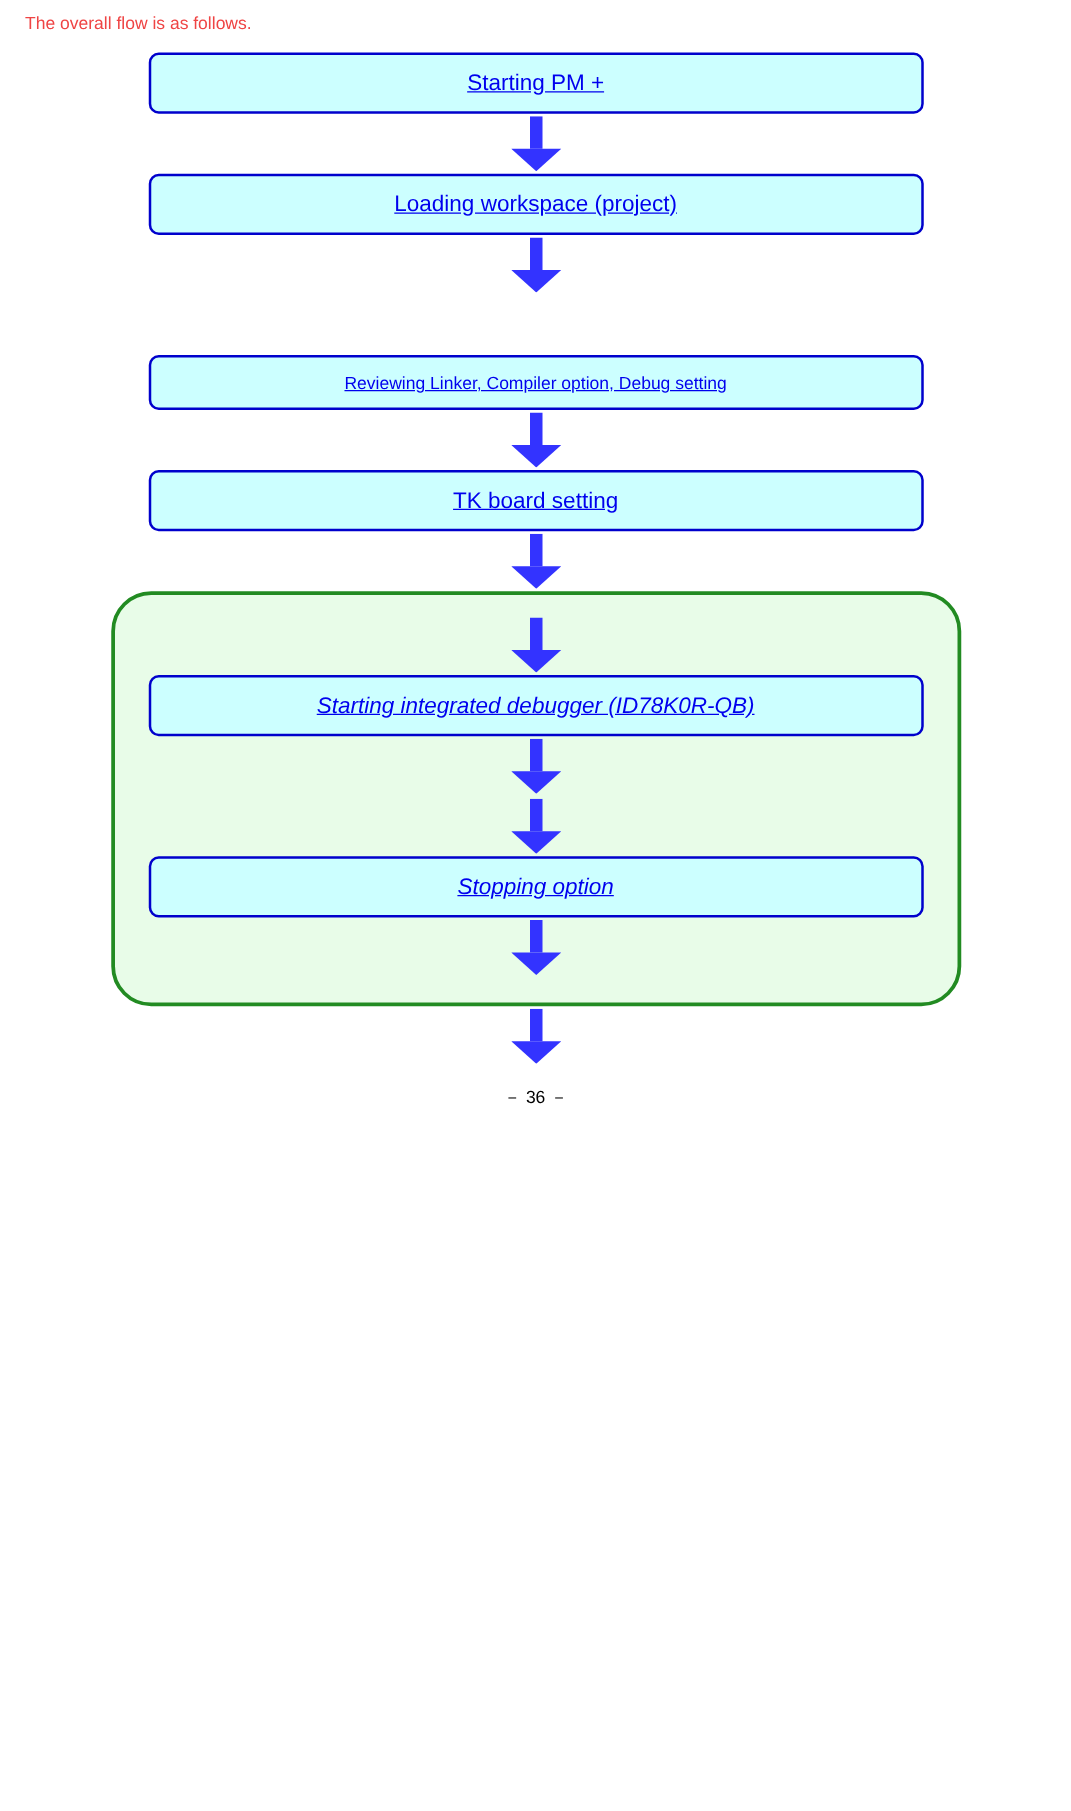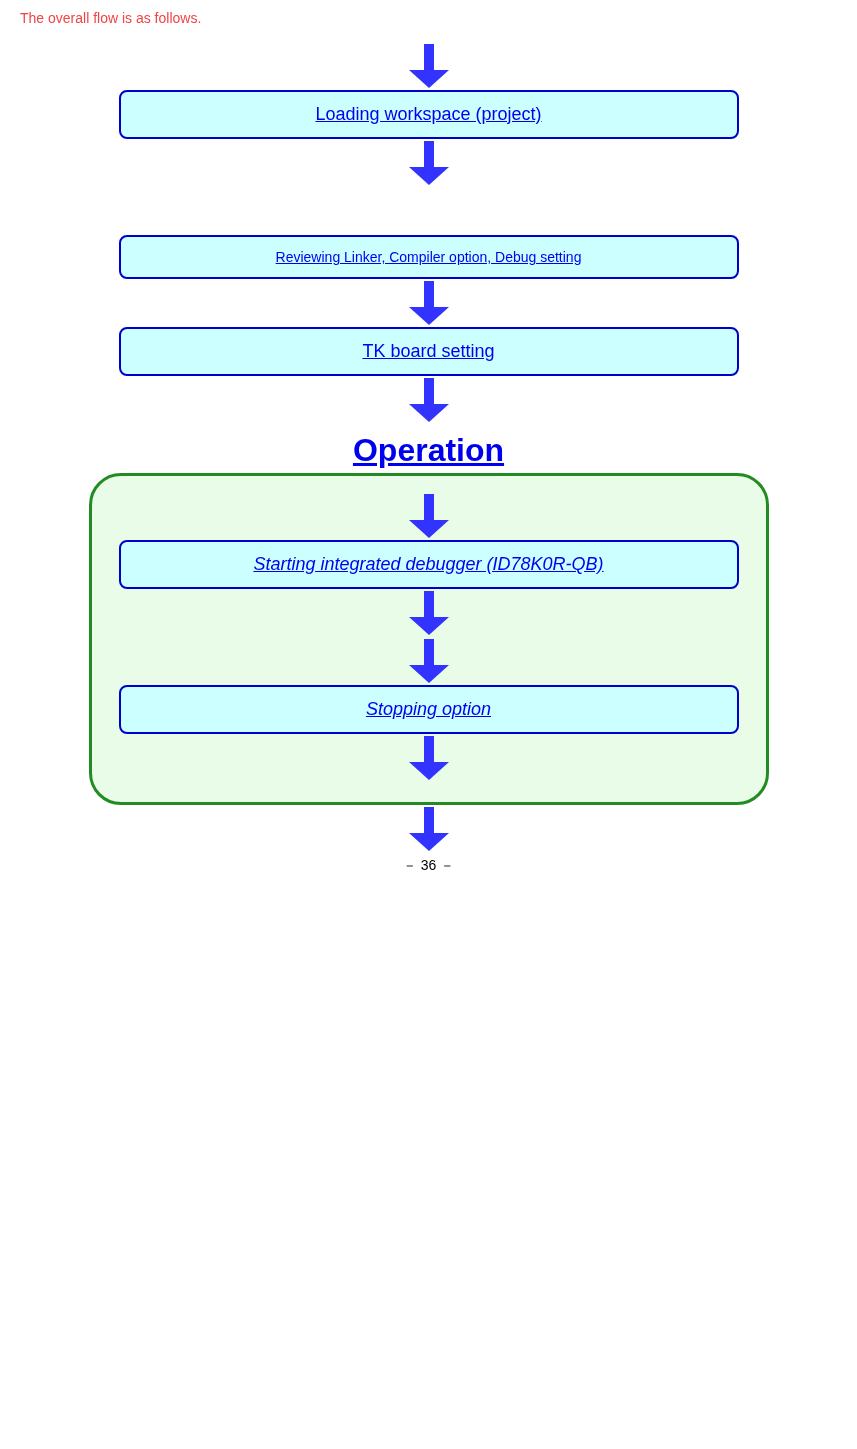--- a/index.html
+++ b/index.html
@@ -77,33 +77,34 @@
       flex-direction: column;
       align-items: center;
       padding: 16px 20px 20px 20px;
       margin-top: 0;
       font-style: italic;
     }
 
     .page-number {
       font-size: 14px;
       color: #000;
-      margin-top: 4px;
+      margin-top: 16px;
       text-align: center;
     }
   </style>
 </head>
 <body>
 
 <div class="page-container">
 
   <p class="intro-text">The overall flow is as follows.</p>
 
   <div class="flow-container">
 
+    <div class="flow-box">Starting PM +</div>
 
     <svg class="arrow-svg" width="40" height="44" viewBox="0 0 40 44">
       <rect x="15" y="0" width="10" height="26" fill="#3333ff"></rect>
       <polygon points="0,26 40,26 20,44" fill="#3333ff"></polygon>
     </svg>
 
     <div class="flow-box">Loading workspace (project)</div>
 
     <svg class="arrow-svg" width="40" height="44" viewBox="0 0 40 44">
       <rect x="15" y="0" width="10" height="26" fill="#3333ff"></rect>
@@ -118,21 +119,20 @@
     </svg>
 
     <div class="flow-box">TK board setting</div>
 
     <svg class="arrow-svg" width="40" height="44" viewBox="0 0 40 44">
       <rect x="15" y="0" width="10" height="26" fill="#3333ff"></rect>
       <polygon points="0,26 40,26 20,44" fill="#3333ff"></polygon>
     </svg>
 
 
-    <div class="operation-label">Operation</div>
 
     <div class="operation-group">
 
       <svg class="arrow-svg" width="40" height="44" viewBox="0 0 40 44">
         <rect x="15" y="0" width="10" height="26" fill="#3333ff"></rect>
         <polygon points="0,26 40,26 20,44" fill="#3333ff"></polygon>
       </svg>
 
       <div class="flow-box">Starting integrated debugger (ID78K0R-QB)</div>
 

